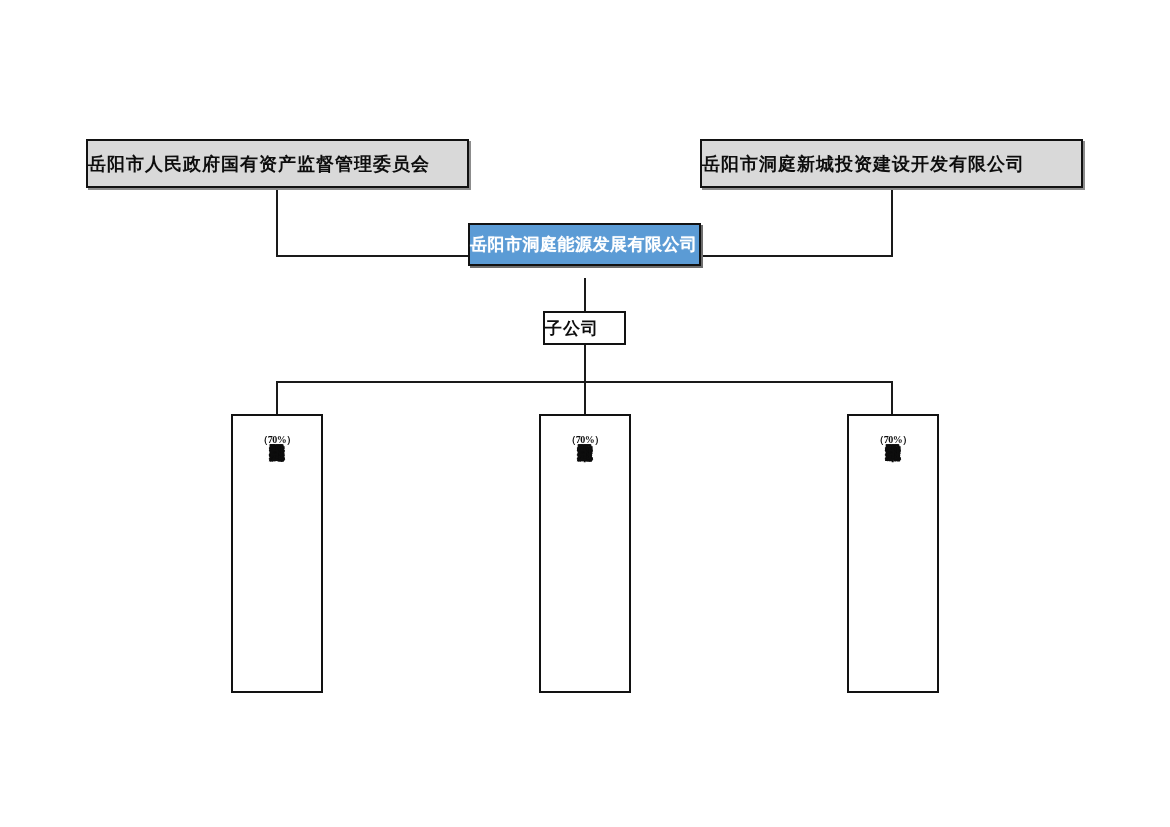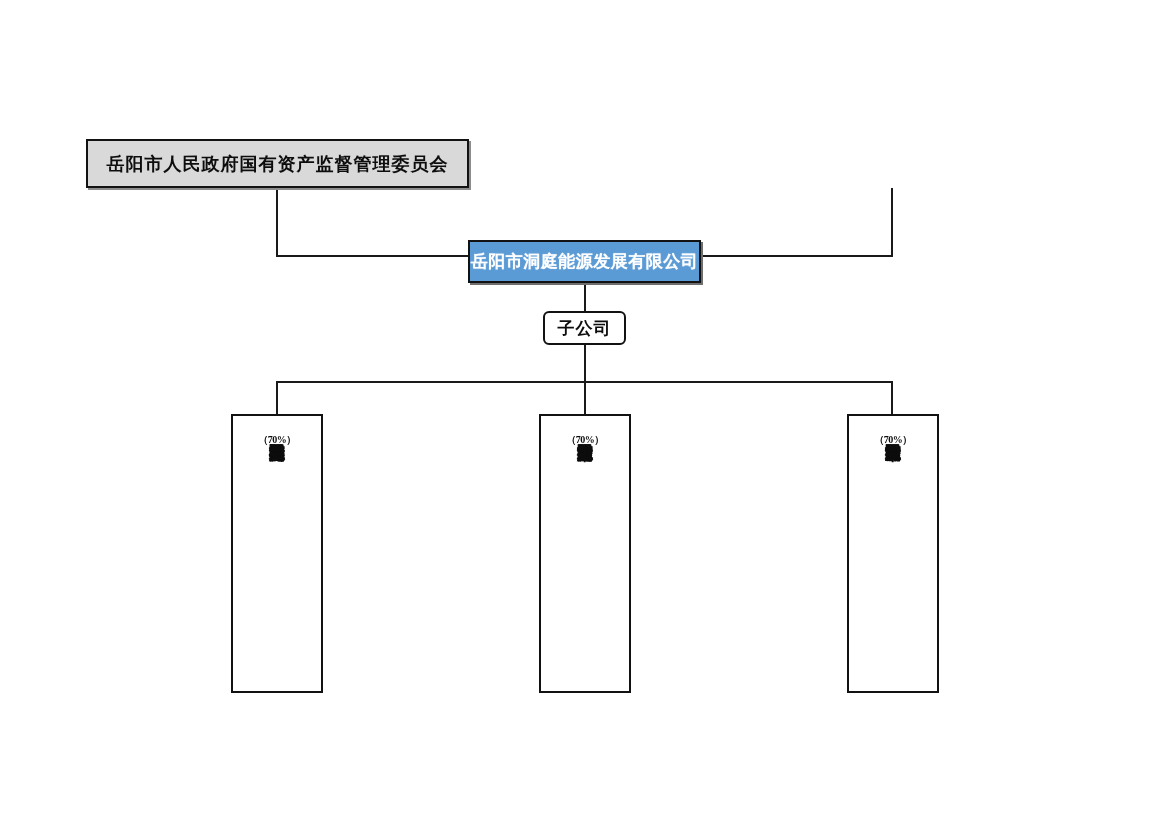--- a/index.html
+++ b/index.html
@@ -30,21 +30,20 @@
   .line-h { height: 2px; }
   .line-v { width: 2px; }
 
   
   .node {
     position: absolute;
     box-sizing: border-box;
     border: 2px solid #121212;
     display: flex;
     align-items: center;
-    justify-content: center;
     text-align: center;
   }
 
   .node-gov {
     background: #d9d9d9;
     box-shadow: 2px 2px 0 0 #8c8c8c;
   }
   .node-gov .node-label {
     font-size: 18px;
     font-weight: bold;
@@ -61,21 +60,20 @@
     font-size: 17px;
     font-weight: bold;
     letter-spacing: 0.5px;
     color: #ffffff;
     text-shadow: 0 0 1px rgba(255,255,255,0.6);
     white-space: nowrap;
   }
 
   .node-plain {
     background: #ffffff;
-    border-radius: 6px;
   }
   .node-plain .node-label {
     font-size: 17px;
     font-weight: bold;
     letter-spacing: 1px;
     color: #0d0d0d;
     white-space: nowrap;
   }
 
   
@@ -123,22 +121,25 @@
   <div class="line line-h" style="left:276px; top:381px; width:617px;"></div>
 
   <div class="line line-v" style="left:276px; top:381px; height:33px;"></div>
   <div class="line line-v" style="left:584px; top:381px; height:33px;"></div>
   <div class="line line-v" style="left:891px; top:381px; height:33px;"></div>
 
   <div class="node node-gov" style="left:86px; top:139px; width:383px; height:49px;">
     <span class="node-label">岳阳市人民政府国有资产监督管理委员会</span>
   </div>
 
+  <div class="node node-gov" style="left:700px; top:139px; width:383px; height:49px;">
+    <span class="node-label">岳阳市洞庭新城投资建设开发有限公司</span>
+  </div>
 
-  <div class="node node-primary" style="left:468px; top:240px; width:233px; height:43px;">
+  <div class="node node-primary" style="left:468px; top:223px; width:233px; height:43px;">
     <span class="node-label">岳阳市洞庭能源发展有限公司</span>
   </div>
 
   <div class="node node-plain" style="left:543px; top:311px; width:83px; height:34px;">
     <span class="node-label">子公司</span>
   </div>
 
   <div class="node node-sub" style="left:231px; top:414px; width:92px; height:279px;">
     <span class="sub-vertical-text">岳阳县洞庭能源发展有限公司</span>
     <span class="sub-share">（70%）</span>

